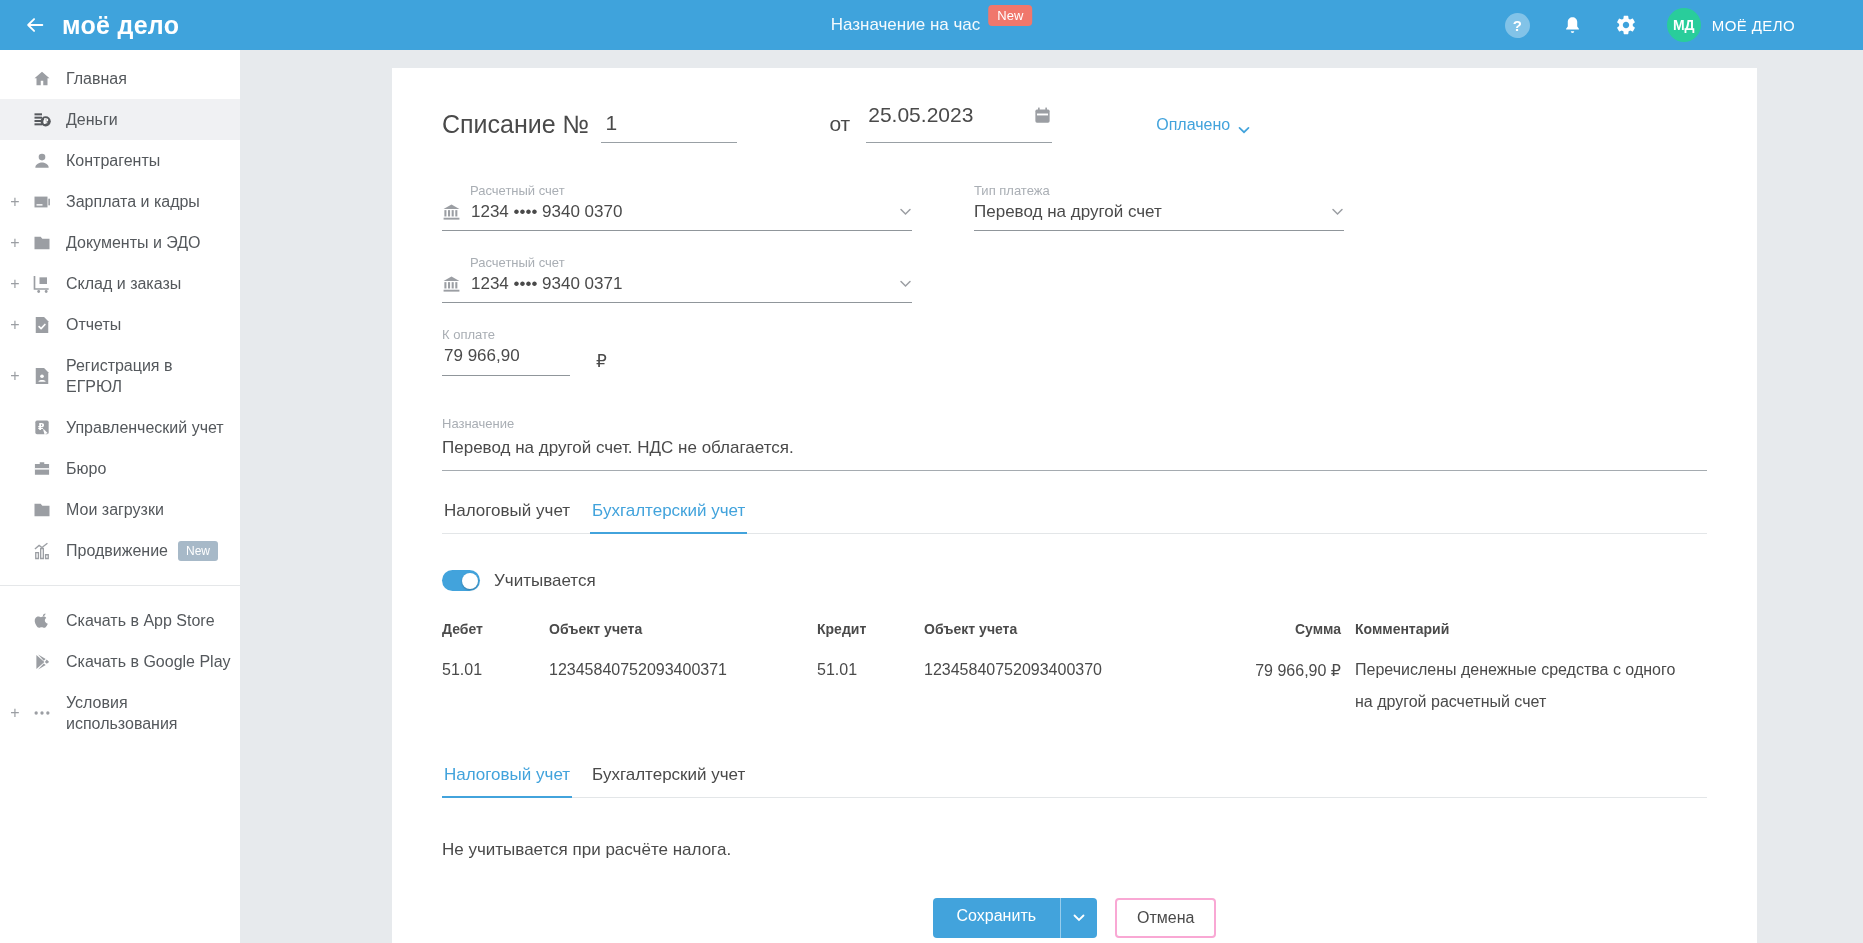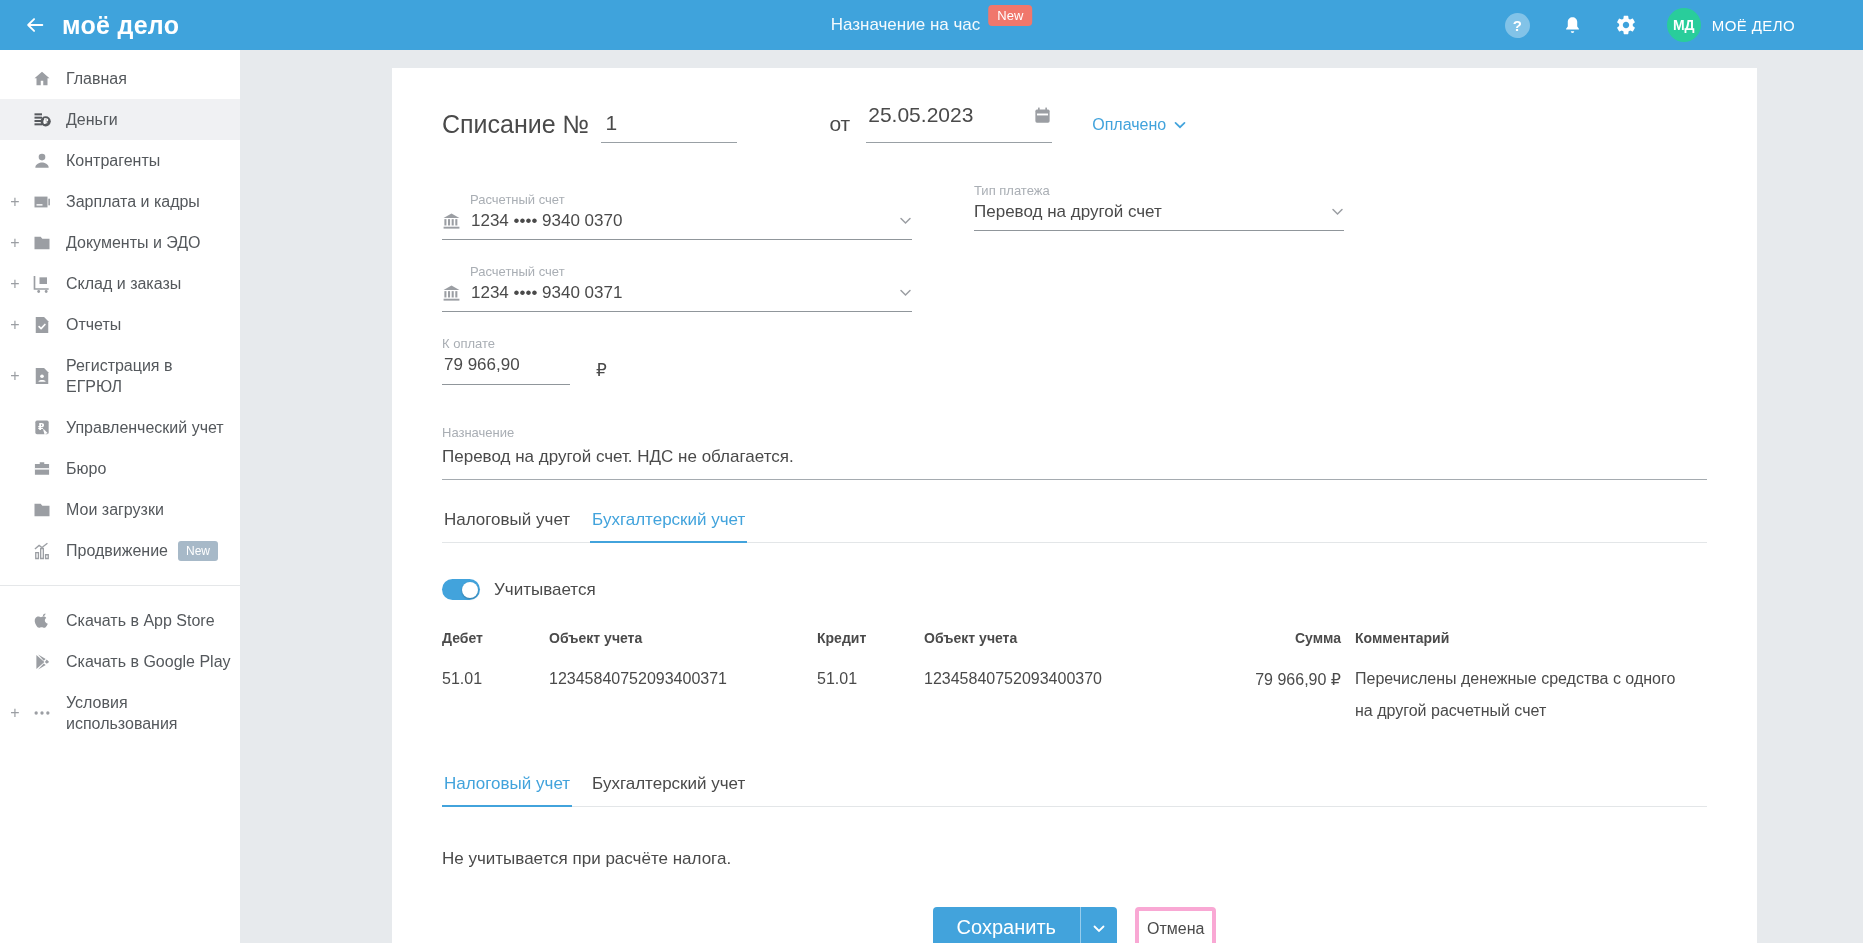--- a/index.html
+++ b/index.html
@@ -33,26 +33,26 @@
   .sidebar-divider{border-top:1px solid #E5E7E9;margin:14px 0;}
   
   .main-card{position:absolute;left:392px;top:68px;width:1365px;box-sizing:border-box;background:#fff;padding:34px 50px 44px;min-height:868px;}
   .title-row{display:flex;align-items:flex-end;}
   .form-title{font-size:25px;color:#4A4A4A;padding-bottom:4px;}
   .num-input{width:128px;margin-left:12px;border:none;outline:none;border-bottom:1px solid #99A0A5;font-size:21px;color:#4A4A4A;padding:0 4px 7px;font-family:inherit;background:transparent;}
   .date-prep{font-size:21px;margin-left:92px;padding-bottom:7px;}
   .date-field{display:flex;align-items:center;border-bottom:1px solid #99A0A5;margin-left:16px;width:186px;padding-bottom:14px;cursor:pointer;}
   .date-input{border:none;outline:none;font-size:21px;width:140px;color:#4A4A4A;font-family:inherit;background:transparent;}
   .calendar-ic{margin-left:auto;color:#9B9EA3;display:flex;}
-  .status{display:flex;align-items:center;margin-left:40px;color:#42A3DC;font-size:16px;padding-bottom:9px;cursor:pointer;}
+  .status{display:flex;align-items:flex-end;margin-left:104px;color:#42A3DC;font-size:16px;padding-bottom:9px;cursor:pointer;}
   .status .chev{margin-left:8px;display:flex;}
   
   .fields-row{display:flex;margin-top:40px;}
   .f-label{font-size:13px;color:#A9AEB4;margin-bottom:4px;}
-  .with-icon .f-label{padding-left:28px;margin-top:9px;}
+  .with-icon .f-label{padding-left:28px;}
   .f-control{display:flex;align-items:center;border-bottom:1px solid #90969B;padding-bottom:8px;cursor:pointer;}
   .f-value{font-size:17px;color:#4A4A4A;white-space:nowrap;}
   .f-bank{color:#9B9EA3;margin-right:10px;display:flex;}
   .f-chev{margin-left:auto;color:#9B9EA3;display:flex;}
   .w-account{width:470px;}
   .w-type{width:370px;margin-left:62px;}
   .row-gap{margin-top:24px;}
   .amount-wrap{display:flex;align-items:center;margin-top:24px;}
   .amount-input{width:124px;border:none;outline:none;border-bottom:1px solid #90969B;font-size:17px;color:#4A4A4A;padding:0 2px 9px;font-family:inherit;}
   .currency{font-size:17px;margin-left:26px;}
@@ -74,23 +74,23 @@
   .t-head .cell{font-size:14px;font-weight:bold;color:#4A4A4A;}
   .t-row{margin-top:24px;}
   .t-row .cell{font-size:16px;color:#4A4A4A;}
   .cell.amount{text-align:right;}
   .cell.comment{padding-left:14px;}
   .comment-line{margin-bottom:14px;line-height:18px;}
   
   .tax-note{margin-top:42px;font-size:17px;color:#4A4A4A;}
   .actions{display:flex;justify-content:center;gap:18px;margin-top:38px;}
   .btn-save{display:flex;background:#42A3DC;border-radius:4px;overflow:hidden;color:#fff;cursor:pointer;}
-  .btn-save-main{padding:9px 24px;font-size:20px;}
+  .btn-save-main{padding:9px 24px;font-size:16px;}
   .btn-save-arrow{width:36px;display:flex;align-items:center;justify-content:center;border-left:1px solid rgba(255,255,255,.45);cursor:pointer;}
-  .btn-cancel{background:#fff;border:4px solid #f9a8d4;border-radius:4px;padding:9px 8px;font-size:16px;color:#4A4A4A;cursor:pointer;}
+  .btn-cancel{background:#fff;border:2px solid #f9a8d4;border-radius:4px;padding:9px 20px;font-size:16px;color:#4A4A4A;cursor:pointer;}
   svg{display:block;}
 </style>
 </head>
 <body>
 
 <div class="topbar">
   <div class="tb-left">
     <span class="back-btn">
       <svg width="22" height="22" viewBox="0 0 24 24" fill="none" stroke="#fff" stroke-width="2" stroke-linecap="round" stroke-linejoin="round">
           <path d="M20 12H4.5M11 5.5 4.5 12l6.5 6.5"></path>

